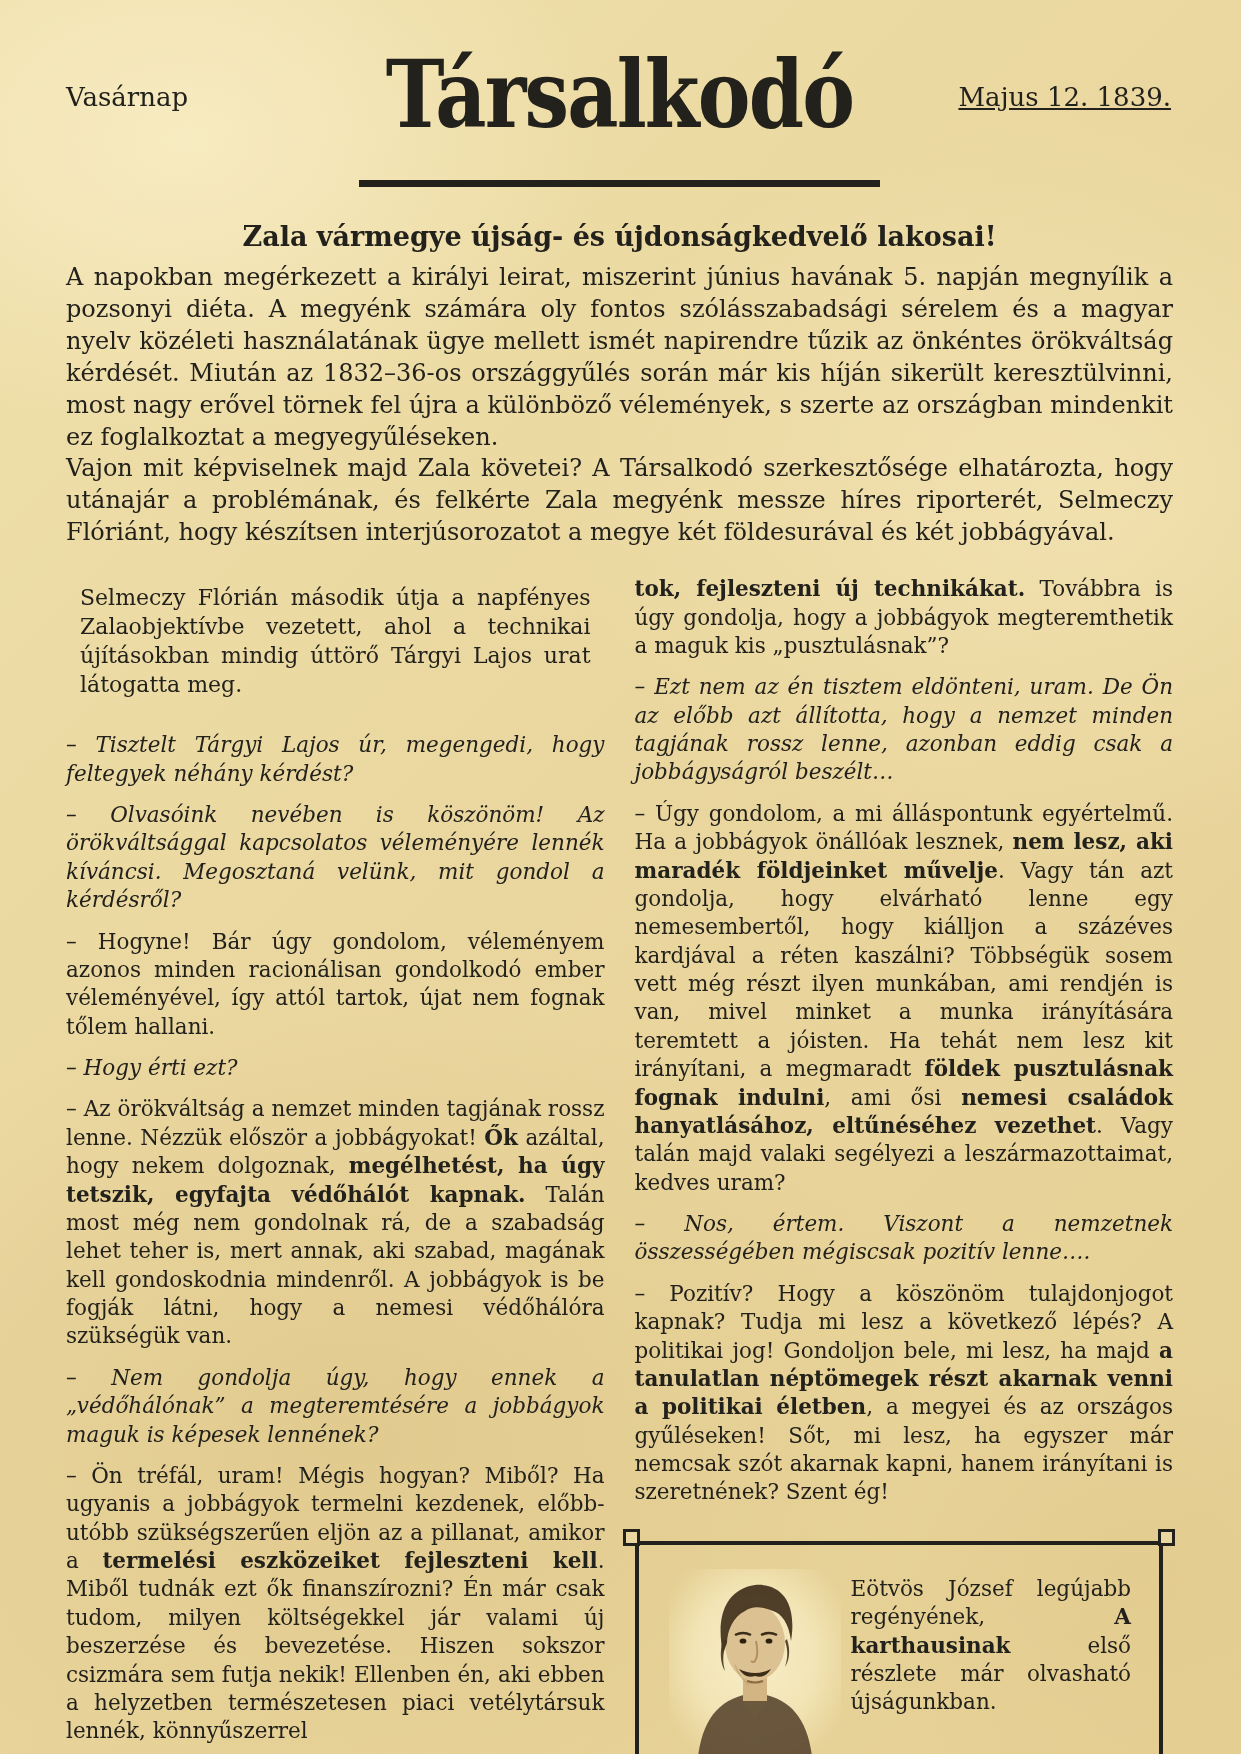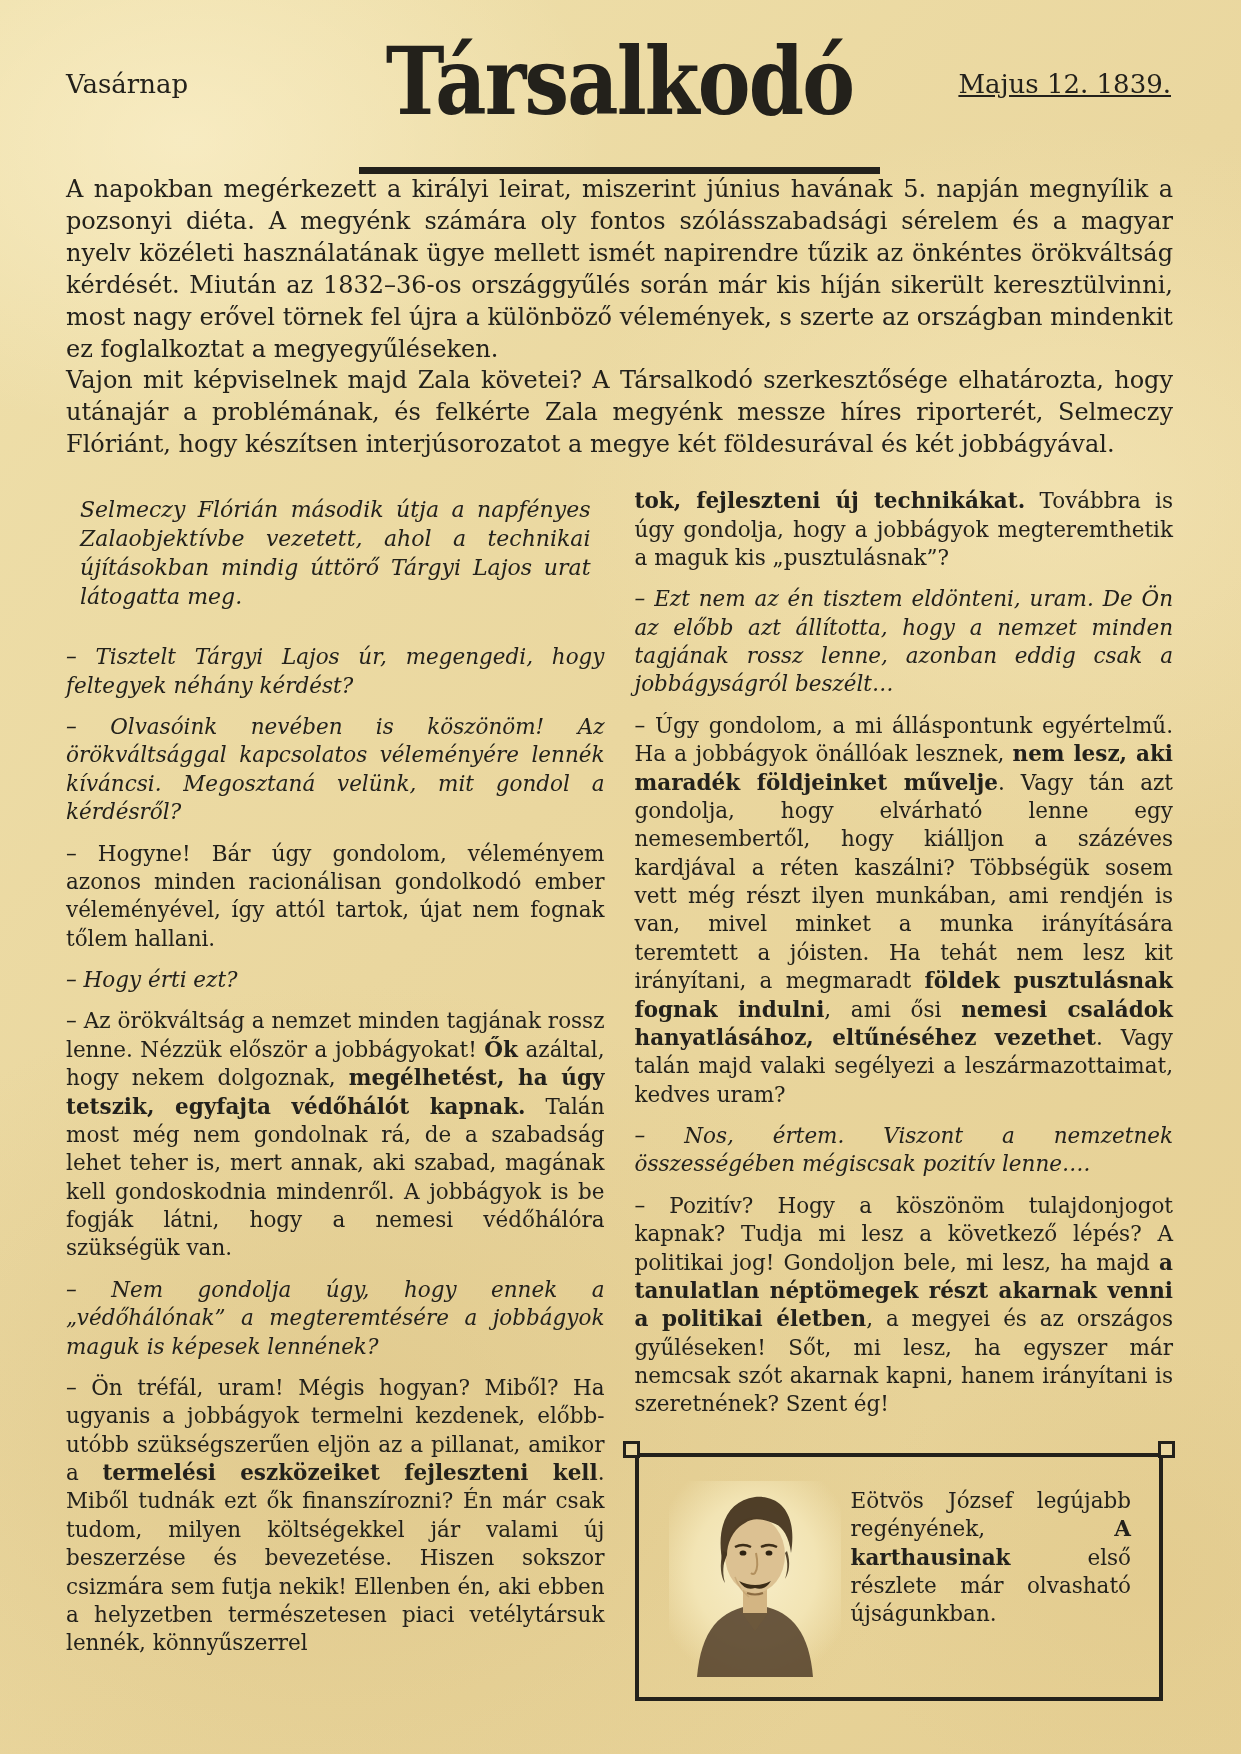--- a/index.html
+++ b/index.html
@@ -11,39 +11,39 @@
     width:1241px;height:1754px;overflow:hidden;
     font-family:"DejaVu Serif","Liberation Serif",serif;
     color:var(--ink);
     background:
       radial-gradient(ellipse 700px 500px at 15% 8%, rgba(255,246,214,.55), transparent 60%),
       radial-gradient(ellipse 800px 600px at 85% 28%, rgba(251,239,198,.45), transparent 62%),
       radial-gradient(ellipse 900px 700px at 28% 82%, rgba(213,186,122,.40), transparent 65%),
       radial-gradient(ellipse 500px 400px at 92% 90%, rgba(224,199,137,.45), transparent 60%),
       linear-gradient(135deg,#efe0ab 0%,#ead79f 45%,#e5cf93 100%);
   }
-  .page{box-sizing:border-box;width:1241px;height:1458px;padding:41px 68px 0 66px;}
+  .page{box-sizing:border-box;width:1241px;height:1458px;padding:54px 68px 0 66px;}
   
   .masthead{position:relative;height:112px;}
   .issue-day{position:absolute;left:0;top:28px;font-size:26px;}
   .issue-date{position:absolute;right:2px;top:28px;font-size:26px;text-decoration:underline;}
   .np-title{
     position:absolute;left:0;right:0;top:-14px;margin:0;text-align:center;
     font-size:86px;font-weight:bold;letter-spacing:-2px;
     transform:scale(.92,1.08);transform-origin:center top;
   }
   .mast-rule{width:521px;height:7px;background:var(--ink);margin:14px auto 0 auto;}
   
   .headline{margin:34px 0 10px 0;text-align:center;font-size:27px;font-weight:bold;}
   .intro p{margin:0;font-size:24px;line-height:1.33;text-align:justify;}
   
   .columns{display:flex;gap:30px;margin-top:26px;}
   .col{flex:1 1 0;min-width:0;}
   .col p{margin:0 0 13px 0;font-size:21.5px;line-height:1.32;text-align:justify;}
-  .lede{text-align:left;padding:8px 14px 0 14px;margin-bottom:32px !important;font-size:22px !important;font-style:italic;}
+  .lede{text-align:left;padding:8px 14px 0 14px;margin-bottom:32px !important;font-size:22px !important;}
   .q{font-style:italic;}
   .b{font-weight:bold;}
   
   .notice{
     position:relative;margin-top:34px;margin-right:10px;
     border:4px solid var(--ink);
     padding:24px 28px 20px 30px;
   }
   .knot{position:absolute;width:11px;height:11px;border:3px solid var(--ink);background:var(--paper);}
   .k-tl{top:-16px;left:-16px;}
@@ -57,20 +57,21 @@
 
 <div class="page">
 
   <header class="masthead">
     <div class="issue-day">Vasárnap</div>
     <h1 class="np-title">Társalkodó</h1>
     <div class="issue-date">Majus 12. 1839.</div>
   </header>
   <div class="mast-rule"></div>
 
+  <h2 class="headline">Zala vármegye újság- és újdonságkedvelő lakosai!</h2>
 
   <section class="intro">
     <p>A napokban megérkezett a királyi leirat, miszerint június havának 5. napján megnyílik a pozsonyi diéta. A megyénk számára oly fontos szólásszabadsági sérelem és a magyar nyelv közéleti használatának ügye mellett ismét napirendre tűzik az önkéntes örökváltság kérdését. Miután az 1832–36-os országgyűlés során már kis híján sikerült keresztülvinni, most nagy erővel törnek fel újra a különböző vélemények, s szerte az országban mindenkit ez foglalkoztat a megyegyűléseken.</p>
     <p>Vajon mit képviselnek majd Zala követei? A Társalkodó szerkesztősége elhatározta, hogy utánajár a problémának, és felkérte Zala megyénk messze híres riporterét, Selmeczy Flóriánt, hogy készítsen interjúsorozatot a megye két földesurával és két jobbágyával.</p>
   </section>
 
   <section class="columns">
 
     <div class="col">
       <p class="lede">Selmeczy Flórián második útja a napfényes Zalaobjektívbe vezetett, ahol a technikai újításokban mindig úttörő Tárgyi Lajos urat látogatta meg.</p>

